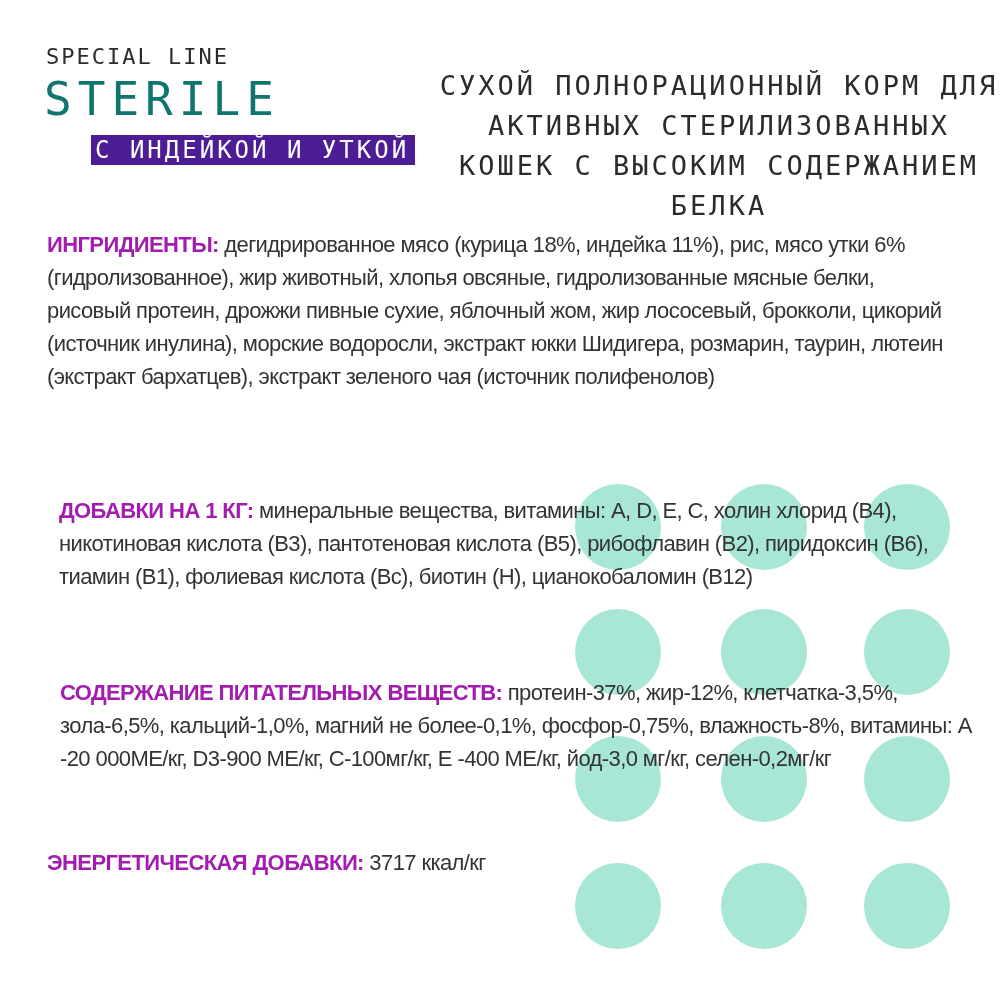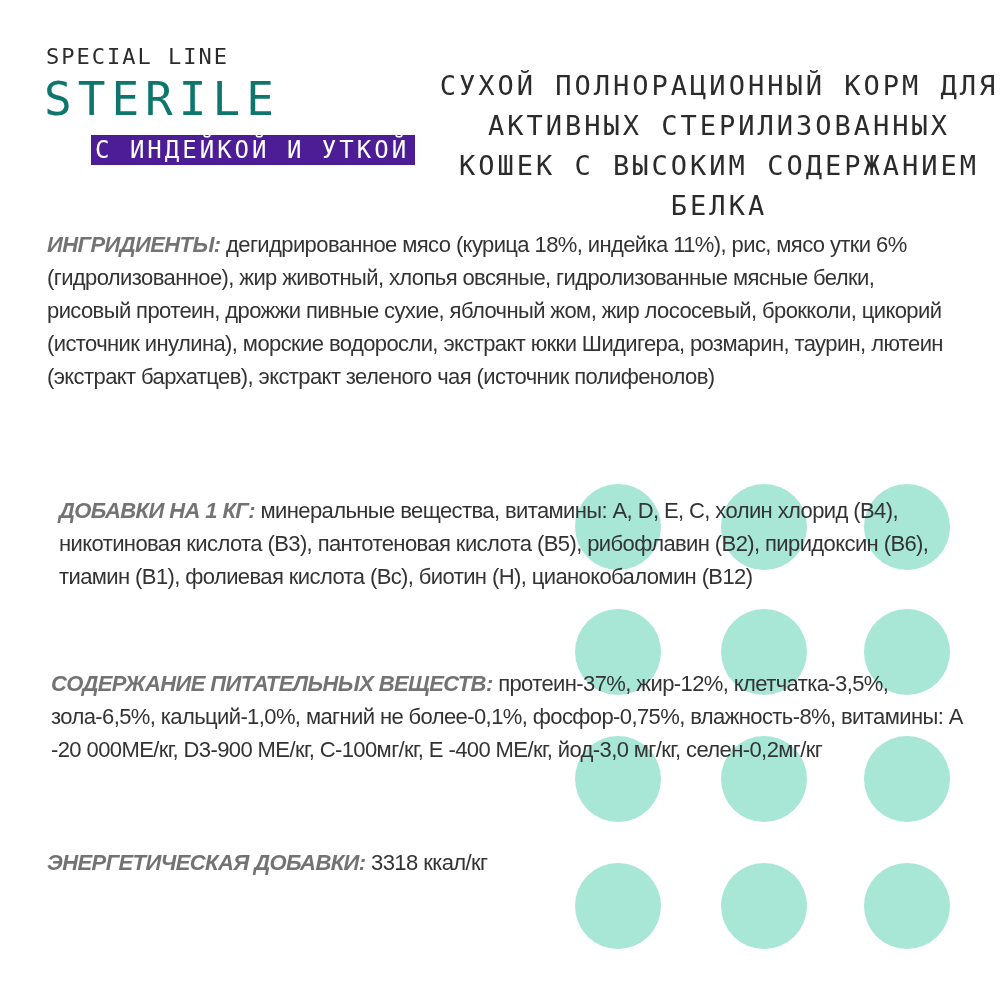--- a/index.html
+++ b/index.html
@@ -5,21 +5,21 @@
   html, body { margin:0; padding:0; }
   body { width:1000px; height:1000px; background:#ffffff; position:relative; overflow:hidden; color:#2b2b2b; }
   .dot { position:absolute; width:86px; height:86px; border-radius:50%; background:#a8e6d6; z-index:0; }
   .mono { font-family:"DejaVu Sans Mono", "Liberation Mono", monospace;text-align:center; }
   .sans { font-family:"Liberation Sans", "DejaVu Sans", sans-serif; }
   #brand-line { position:absolute; left:46px; top:44px; font-size:22px; letter-spacing:2px; color:#2b2b2b; z-index:1; }
   #brand-name { position:absolute; left:44px; top:72px; font-size:46px; letter-spacing:6px; color:#0f766e; z-index:1; line-height:54px; }
   #brand-flavor { position:absolute; left:47px; top:135px; background:#4c1d95; color:#ffffff; font-size:24px; letter-spacing:3px; padding:0 6px 0 4px; height:30px; line-height:31px; z-index:1;margin-left:44px; }
   #headline { position:absolute; left:423px; top:50px; width:560px; font-size:27px; letter-spacing:3px; line-height:40px; color:#2b2b2b; z-index:1; margin:16px; font-weight:normal; }
   .section { position:absolute; left:47px; width:915px; font-size:22px; line-height:33px; color:#333; z-index:1; letter-spacing:-0.6px; }
-  .section .label { font-weight:bold; color:#737373;font-style:italic; }
+  .section .label { font-weight:bold; color:#a21caf; }
   #sec-ingredients { top:228px; }
   #sec-additives { top:482px; }
   #sec-nutrients { top:663px; }
   #sec-energy { top:846px; }
 </style>
 </head>
 <body>
 
 <div>
   <div class="dot" style="left:575px;top:484px;"></div>
@@ -43,19 +43,19 @@
 <h1 id="headline" class="mono">СУХОЙ ПОЛНОРАЦИОННЫЙ КОРМ ДЛЯ АКТИВНЫХ СТЕРИЛИЗОВАННЫХ КОШЕК С ВЫСОКИМ СОДЕРЖАНИЕМ БЕЛКА</h1>
 
 <p id="sec-ingredients" class="section sans" style="margin:0;">
   <span class="label">ИНГРИДИЕНТЫ:</span><span> дегидрированное мясо (курица 18%, индейка 11%), рис, мясо утки 6% (гидролизованное), жир животный, хлопья овсяные, гидролизованные мясные белки, рисовый протеин, дрожжи пивные сухие, яблочный жом, жир лососевый, брокколи, цикорий (источник инулина), морские водоросли, экстракт юкки Шидигера, розмарин, таурин, лютеин (экстракт бархатцев), экстракт зеленого чая (источник полифенолов)</span>
 </p>
 
 <p id="sec-additives" class="section sans" style="margin:12px;">
   <span class="label">ДОБАВКИ НА 1 КГ:</span><span> минеральные вещества, витамины: A, D, E, C, холин хлорид (B4), никотиновая кислота (B3), пантотеновая кислота (B5), рибофлавин (B2), пиридоксин (B6), тиамин (B1), фолиевая кислота (Bc), биотин (H), цианокобаломин (B12)</span>
 </p>
 
-<p id="sec-nutrients" class="section sans" style="margin:4px;">
+<p id="sec-nutrients" class="section sans" style="margin:13px;">
   <span class="label">СОДЕРЖАНИЕ ПИТАТЕЛЬНЫХ ВЕЩЕСТВ:</span><span> протеин-37%, жир-12%, клетчатка-3,5%, зола-6,5%, кальций-1,0%, магний не более-0,1%, фосфор-0,75%, влажность-8%, витамины: A -20 000МЕ/кг, D3-900 МЕ/кг, C-100мг/кг, E -400 МЕ/кг, йод-3,0 мг/кг, селен-0,2мг/кг</span>
 </p>
 
 <p id="sec-energy" class="section sans" style="margin:0;">
-  <span class="label">ЭНЕРГЕТИЧЕСКАЯ ДОБАВКИ:</span><span> 3318 ккал/кг</span>
+  <span class="label">ЭНЕРГЕТИЧЕСКАЯ ДОБАВКИ:</span><span> 3717 ккал/кг</span>
 </p>
 
 </body></html>

